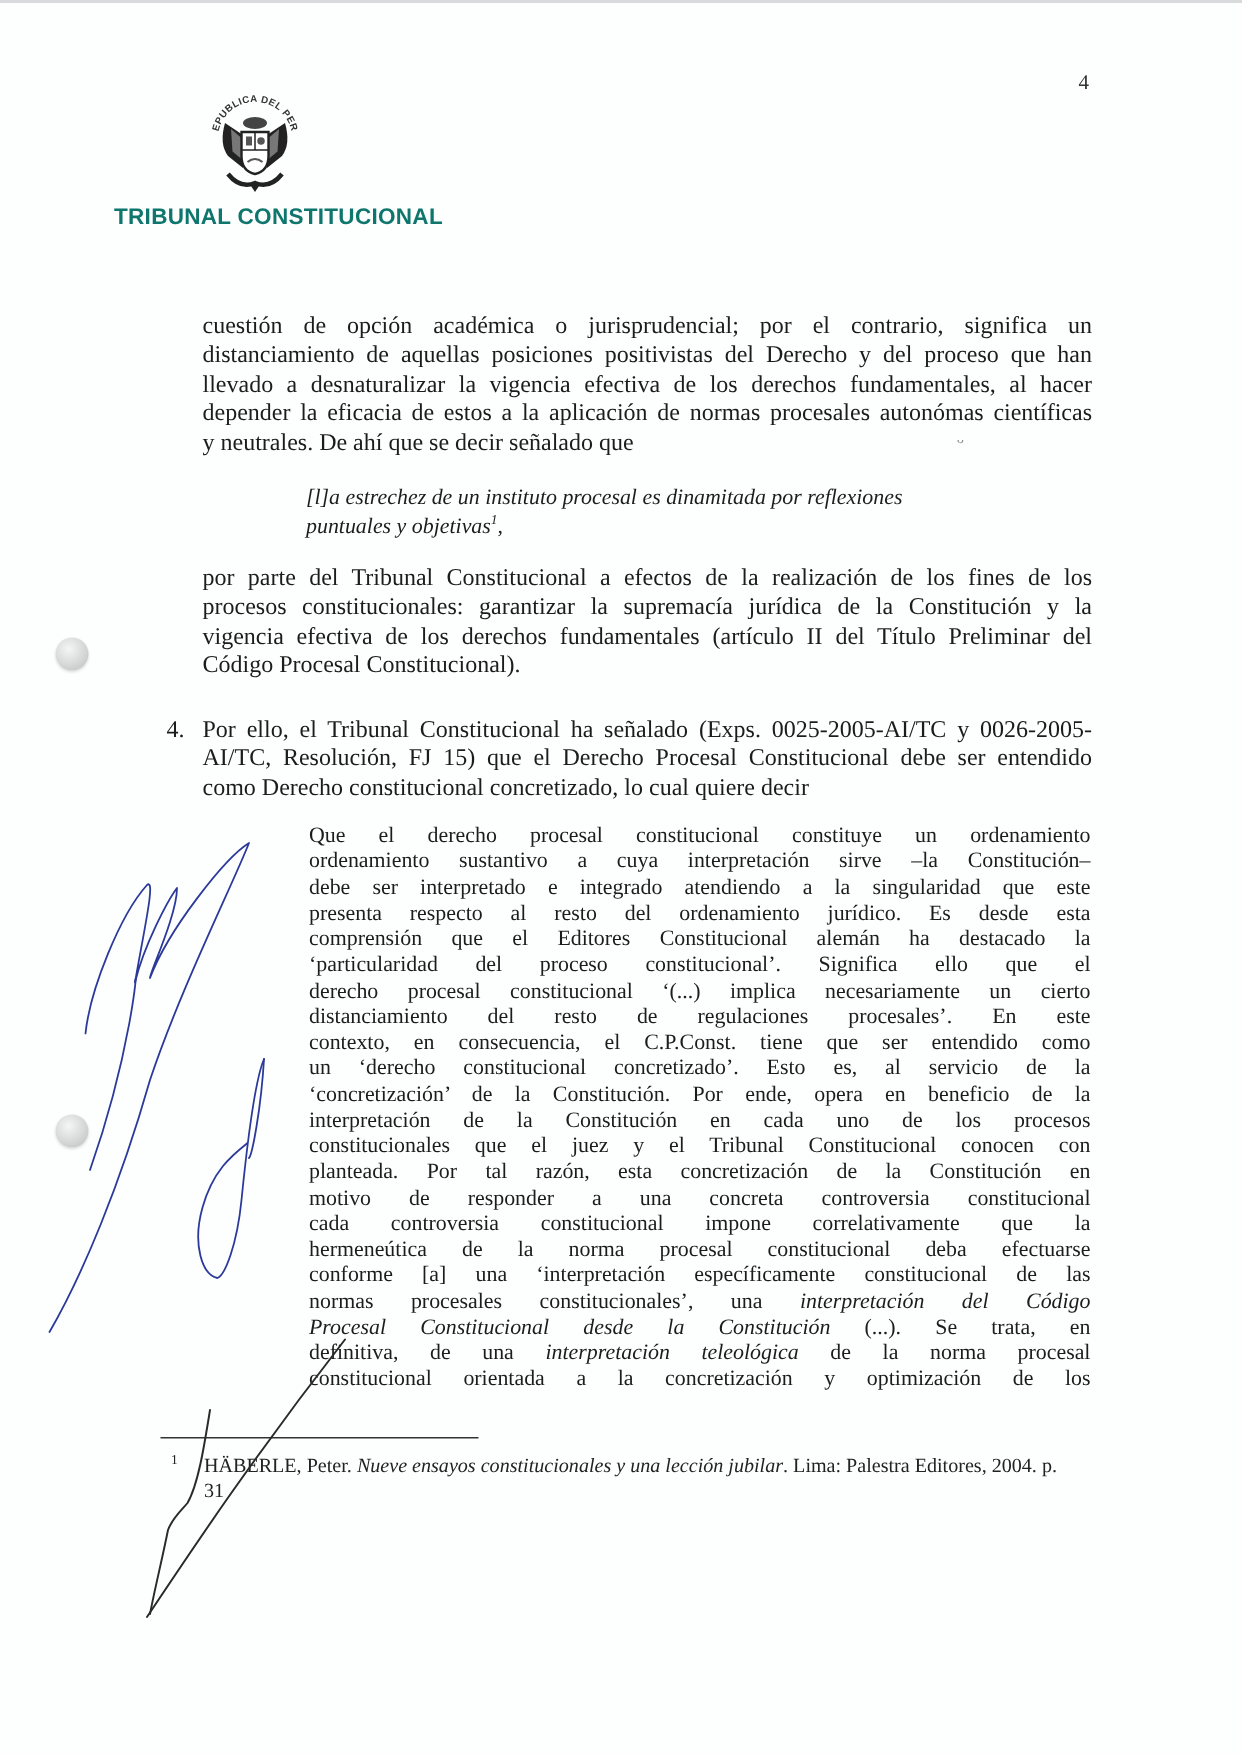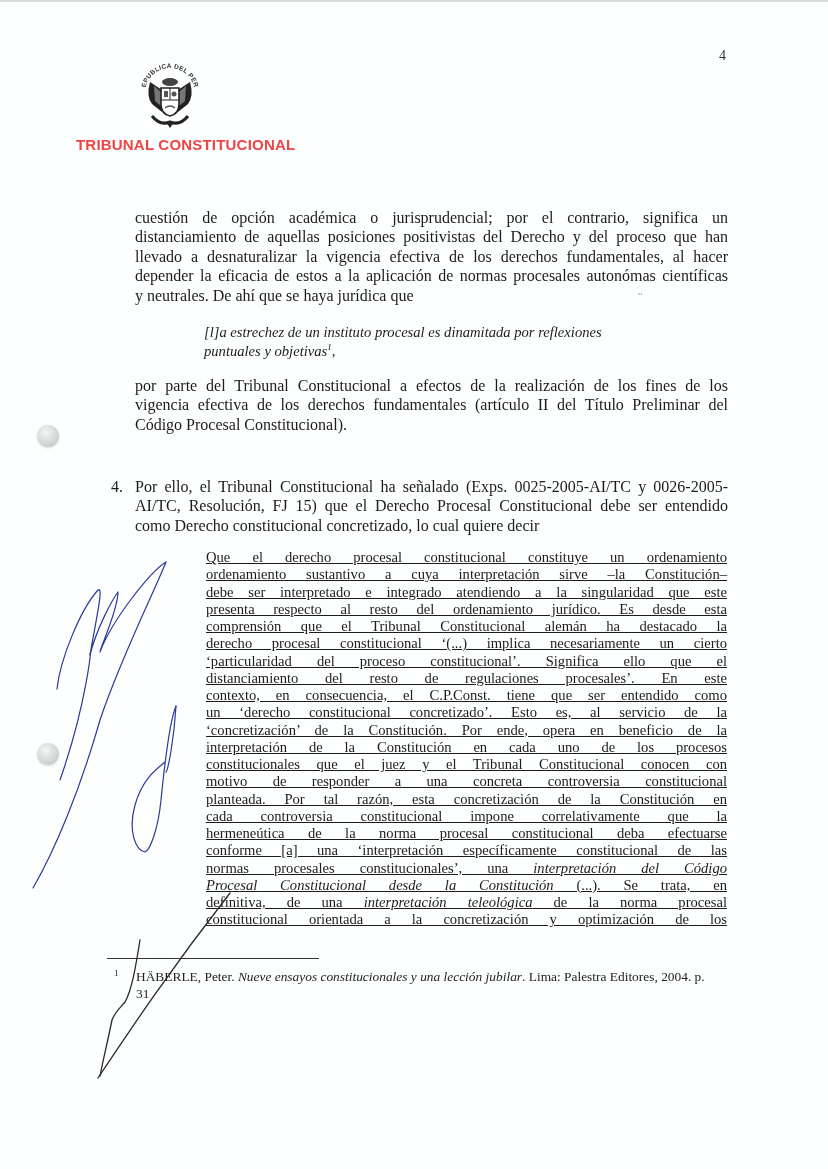--- a/index.html
+++ b/index.html
@@ -15,39 +15,39 @@
       position: absolute; left: 0; top: 0; width: 828px; height: 2px;
       background: #d8dadb;
     }
     .crest {
       position: absolute; left: 128px; top: 56px; width: 84px; height: 78px;
     }
     .institution-name {
       position: absolute; left: 76px; top: 136px;
       font-family: "Liberation Sans", "DejaVu Sans", sans-serif;
       font-weight: bold; font-size: 15px; letter-spacing: 0.2px;
-      color: #ef4444;
+      color: #0f766e;
     }
     .page-number {
       position: absolute; left: 719px; top: 48px;
       font-size: 14px; color: #333;
     }
     .para {
       position: absolute;
       font-size: 16px;
       line-height: 19.4px;
       text-align: justify;
       margin: 0;
     }
     .p1 { left: 135px; top: 208px; width: 593px; }
     .quote1 { left: 204px; top: 323px; width: 445px; font-size: 14.6px; line-height: 18.5px; text-align: left; font-style: italic; }
     .p2 { left: 135px; top: 376px; width: 593px; }
     .p3 { left: 135px; top: 477px; width: 593px; }
     .p3 .num { position: absolute; left: -24px; top: 0; }
-    .quote2 { left: 206px; top: 549px; width: 521px; font-size: 14.6px; line-height: 17.25px; text-decoration: underline; }
+    .quote2 { left: 206px; top: 549px; width: 521px; font-size: 14.6px; line-height: 17.25px; }
     .quote2 i { font-style: italic; }
     .line { display: block; text-align: justify; text-align-last: justify; white-space: nowrap; }
     .line.left { text-align-last: left; }
     .fn-rule {
       position: absolute; left: 107px; top: 958px; width: 212px; height: 1px;
       background: #333;
     }
     .footnote {
       position: absolute; left: 136px; top: 968px; width: 600px;
       font-size: 13.4px; line-height: 17px; color: #222;
@@ -99,58 +99,59 @@
 </svg>
 
 <div class="institution-name">TRIBUNAL CONSTITUCIONAL</div>
 <div class="page-number">4</div>
 
 <div class="para p1">
   <span class="line">cuestión de opción académica o jurisprudencial; por el contrario, significa un</span>
   <span class="line">distanciamiento de aquellas posiciones positivistas del Derecho y del proceso que han</span>
   <span class="line">llevado a desnaturalizar la vigencia efectiva de los derechos fundamentales, al hacer</span>
   <span class="line">depender la eficacia de estos a la aplicación de normas procesales autonómas científicas</span>
-  <span class="line left">y neutrales. De ahí que se haya jurídica que</span>
+  <span class="line left">y neutrales. De ahí que se decir señalado que</span>
 </div>
 <div class="scan-mark">ᴗ</div>
 
 <div class="para quote1">
   <span class="line left">[l]a estrechez de un instituto procesal es dinamitada por reflexiones</span>
   <span class="line left"><span>puntuales y objetivas</span><span class="sup">1</span><span>,</span></span>
 </div>
 
 <div class="para p2">
   <span class="line">por parte del Tribunal Constitucional a efectos de la realización de los fines de los</span>
+  <span class="line">procesos constitucionales: garantizar la supremacía jurídica de la Constitución y la</span>
   <span class="line">vigencia efectiva de los derechos fundamentales (artículo II del Título Preliminar del</span>
   <span class="line left">Código Procesal Constitucional).</span>
 </div>
 
 <div class="para p3">
   <span class="num">4.</span>
   <span class="line">Por ello, el Tribunal Constitucional ha señalado (Exps. 0025-2005-AI/TC y 0026-2005-</span>
   <span class="line">AI/TC, Resolución, FJ 15) que el Derecho Procesal Constitucional debe ser entendido</span>
   <span class="line left">como Derecho constitucional concretizado, lo cual quiere decir</span>
 </div>
 
 <div class="para quote2">
   <span class="line">Que el derecho procesal constitucional constituye un ordenamiento</span>
   <span class="line">ordenamiento sustantivo a cuya interpretación sirve –la Constitución–</span>
   <span class="line">debe ser interpretado e integrado atendiendo a la singularidad que este</span>
   <span class="line">presenta respecto al resto del ordenamiento jurídico. Es desde esta</span>
-  <span class="line">comprensión que el Tribunal Constitucional alemán ha destacado la</span>
+  <span class="line">comprensión que el Editores Constitucional alemán ha destacado la</span>
+  <span class="line">‘particularidad del proceso constitucional’. Significa ello que el</span>
   <span class="line">derecho procesal constitucional ‘(...) implica necesariamente un cierto</span>
-  <span class="line">‘particularidad del proceso constitucional’. Significa ello que el</span>
   <span class="line">distanciamiento del resto de regulaciones procesales’. En este</span>
   <span class="line">contexto, en consecuencia, el C.P.Const. tiene que ser entendido como</span>
   <span class="line">un ‘derecho constitucional concretizado’. Esto es, al servicio de la</span>
   <span class="line">‘concretización’ de la Constitución. Por ende, opera en beneficio de la</span>
   <span class="line">interpretación de la Constitución en cada uno de los procesos</span>
   <span class="line">constitucionales que el juez y el Tribunal Constitucional conocen con</span>
+  <span class="line">planteada. Por tal razón, esta concretización de la Constitución en</span>
   <span class="line">motivo de responder a una concreta controversia constitucional</span>
-  <span class="line">planteada. Por tal razón, esta concretización de la Constitución en</span>
   <span class="line">cada controversia constitucional impone correlativamente que la</span>
   <span class="line">hermeneútica de la norma procesal constitucional deba efectuarse</span>
   <span class="line">conforme [a] una ‘interpretación específicamente constitucional de las</span>
   <span class="line"><span>normas procesales constitucionales’, una </span><i>interpretación del Código</i></span>
   <span class="line"><i>Procesal Constitucional desde la Constitución</i><span> (...). Se trata, en</span></span>
   <span class="line"><span>definitiva, de una </span><i>interpretación teleológica</i><span> de la norma procesal</span></span>
   <span class="line">constitucional orientada a la concretización y optimización de los</span>
 </div>
 
 <div class="fn-rule"></div>

